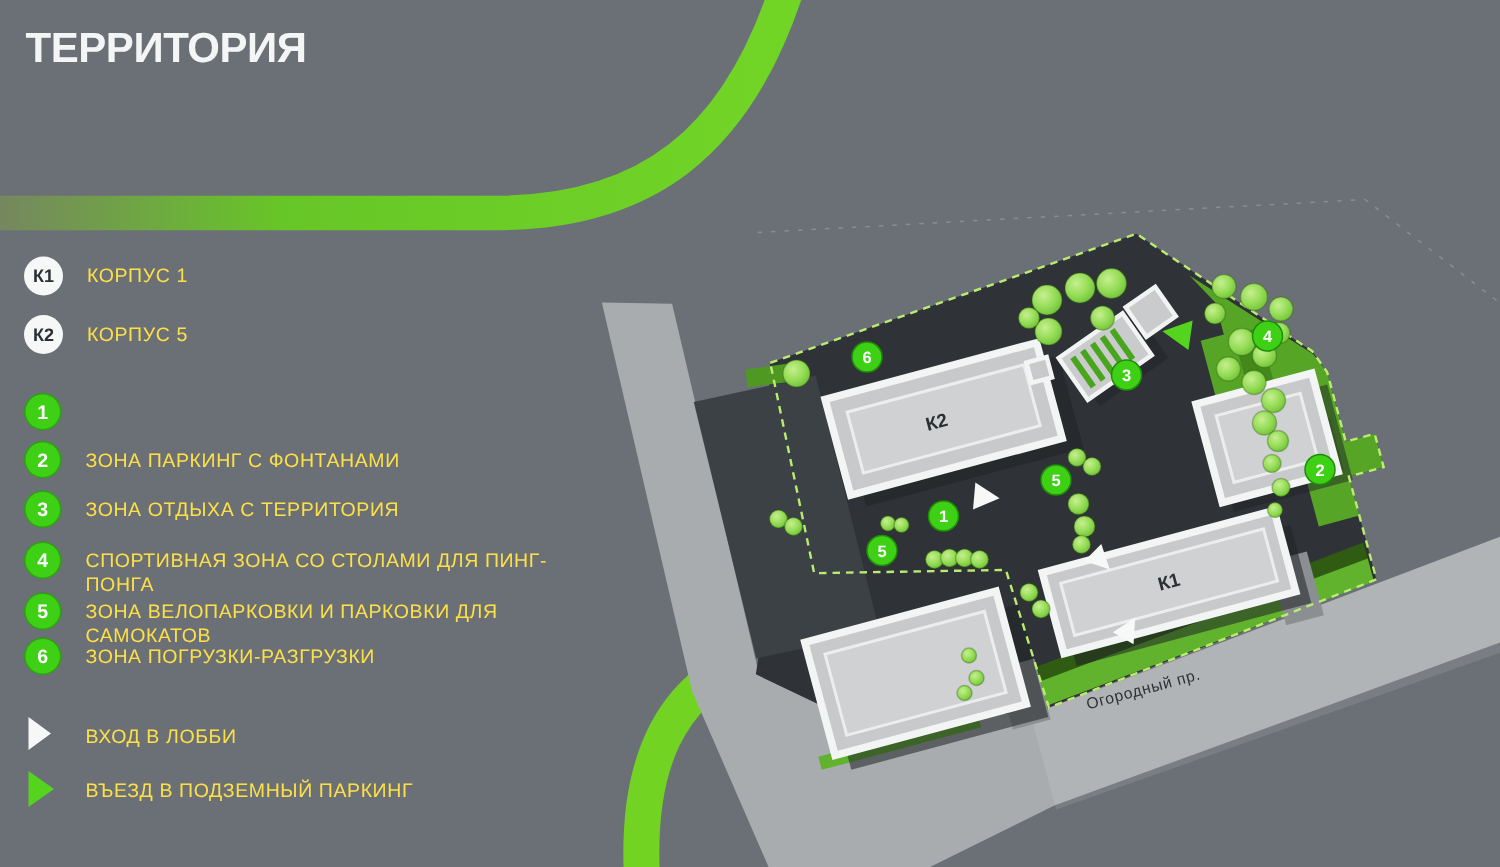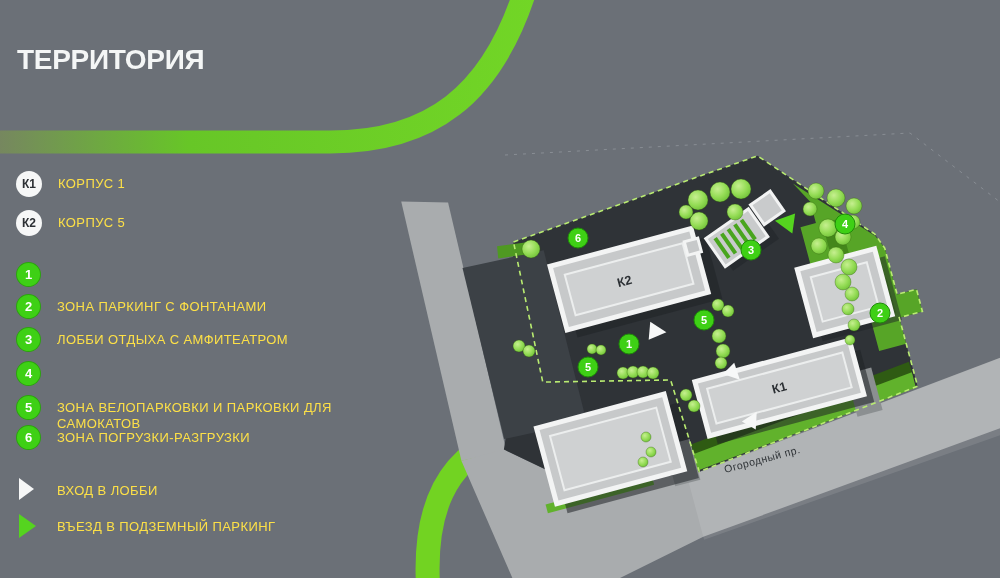--- a/index.html
+++ b/index.html
@@ -1,19 +1,19 @@
 <!DOCTYPE html>
 <html><head>
 <meta charset="utf-8">
 <style>
   html,body{margin:0;padding:0;background:#555;}
   .stage{position:relative;width:1000px;height:578px;background:#6b7077;overflow:hidden;
          font-family:"Liberation Sans","DejaVu Sans",sans-serif;}
   svg{position:absolute;left:0;top:0;}
-  .title-line{position:absolute;left:17px;font-size:28px;font-weight:700;letter-spacing:-0.3px;color:#f4f6f6;white-space:nowrap;margin-top:28px;}
+  .title-line{position:absolute;left:17px;font-size:28px;font-weight:700;letter-spacing:-0.3px;color:#f4f6f6;white-space:nowrap;}
   .title-line.green{color:#68d322;}
   .lg-row{position:absolute;left:16px;display:flex;gap:16px;align-items:flex-start;}
   .lg-badge{width:26px;height:26px;border-radius:50%;background:#f6f7f7;color:#2c3034;
             font-size:12px;font-weight:700;display:flex;align-items:center;justify-content:center;flex:0 0 26px;}
   .lg-num{width:25px;height:25px;border-radius:50%;background:#3ed015;border:1px solid rgba(20,110,5,.45);
           color:#fff;font-size:13px;font-weight:700;display:flex;align-items:center;justify-content:center;flex:0 0 25px;box-sizing:border-box;}
   .lg-label{color:#fde047;font-size:13px;line-height:16px;letter-spacing:.4px;padding-top:5px;max-width:312px;}
   .lg-label.narrow{max-width:190px;}
   .tri{width:0;height:0;border-top:11px solid transparent;border-bottom:11px solid transparent;margin-left:3px;}
   .tri.white{border-left:15px solid #f6f7f7;}
@@ -212,24 +212,25 @@
 
   <div class="lg-row" style="top:262px;">
     <div class="lg-num">1</div>
   </div>
   <div class="lg-row" style="top:294px;">
     <div class="lg-num">2</div>
     <div class="lg-label">ЗОНА ПАРКИНГ С ФОНТАНАМИ</div>
   </div>
   <div class="lg-row" style="top:327px;">
     <div class="lg-num">3</div>
-    <div class="lg-label">ЛОББИ ОТДЫХА С АМФИТЕАТРОМ</div>
+    <div class="lg-label">ЗОНА ОТДЫХА С ТЕРРИТОРИЯ</div>
   </div>
   <div class="lg-row" style="top:361px;">
     <div class="lg-num">4</div>
+    <div class="lg-label">СПОРТИВНАЯ ЗОНА СО СТОЛАМИ ДЛЯ ПИНГ-ПОНГА</div>
   </div>
   <div class="lg-row" style="top:395px;">
     <div class="lg-num">5</div>
     <div class="lg-label">ЗОНА ВЕЛОПАРКОВКИ И ПАРКОВКИ ДЛЯ САМОКАТОВ</div>
   </div>
   <div class="lg-row" style="top:425px;">
     <div class="lg-num">6</div>
     <div class="lg-label">ЗОНА ПОГРУЗКИ-РАЗГРУЗКИ</div>
   </div>
 

